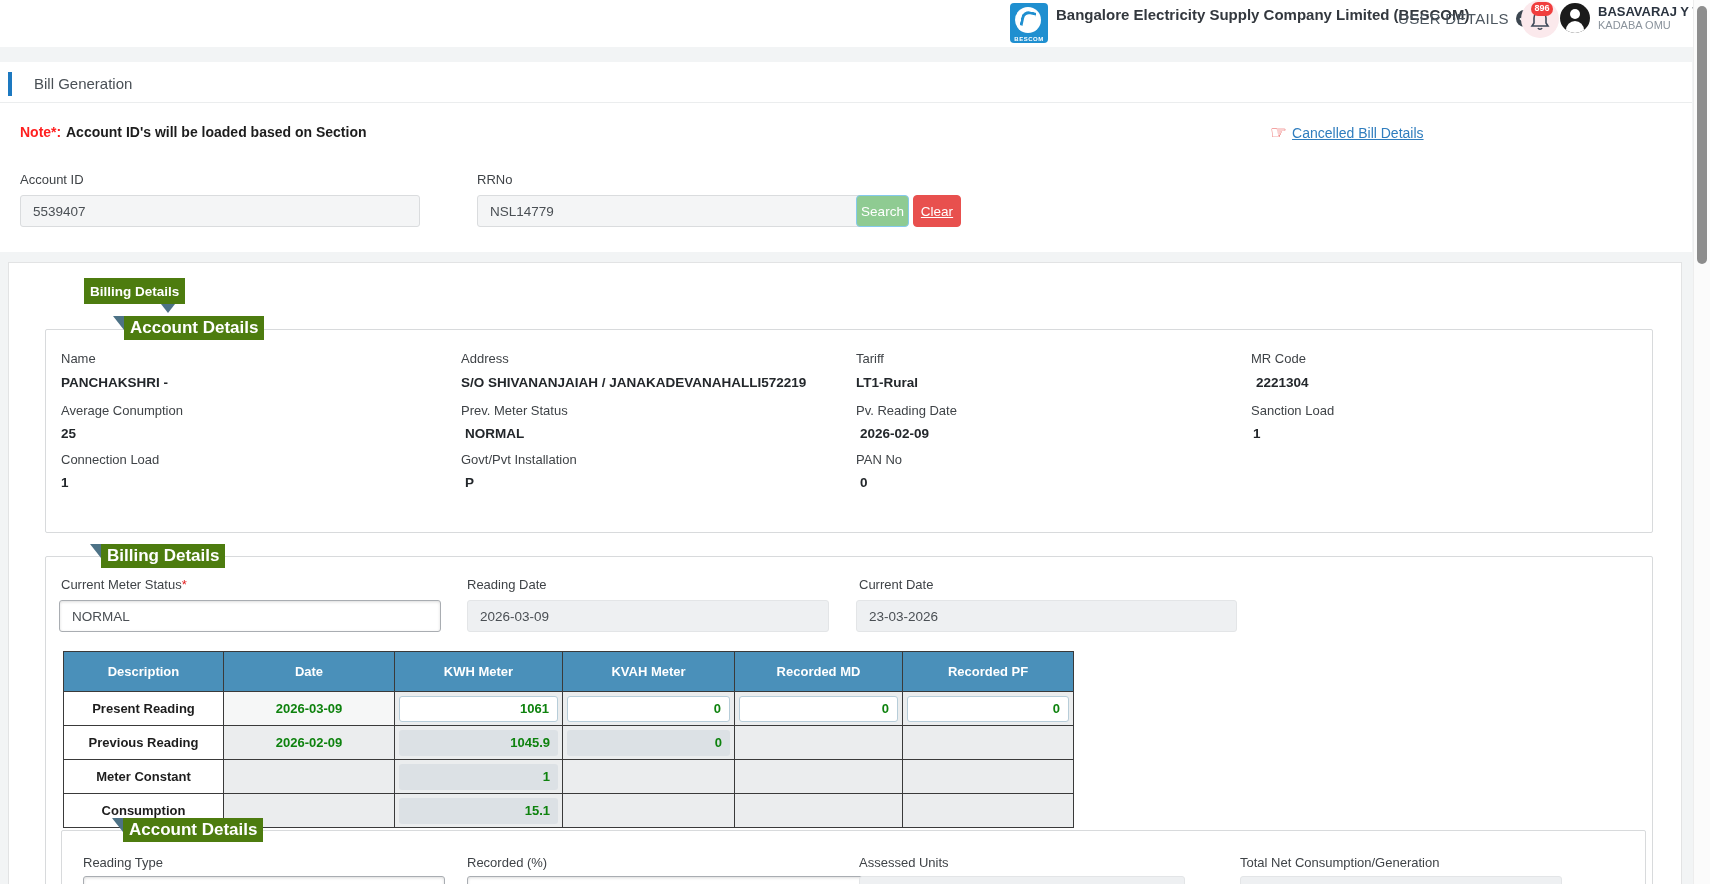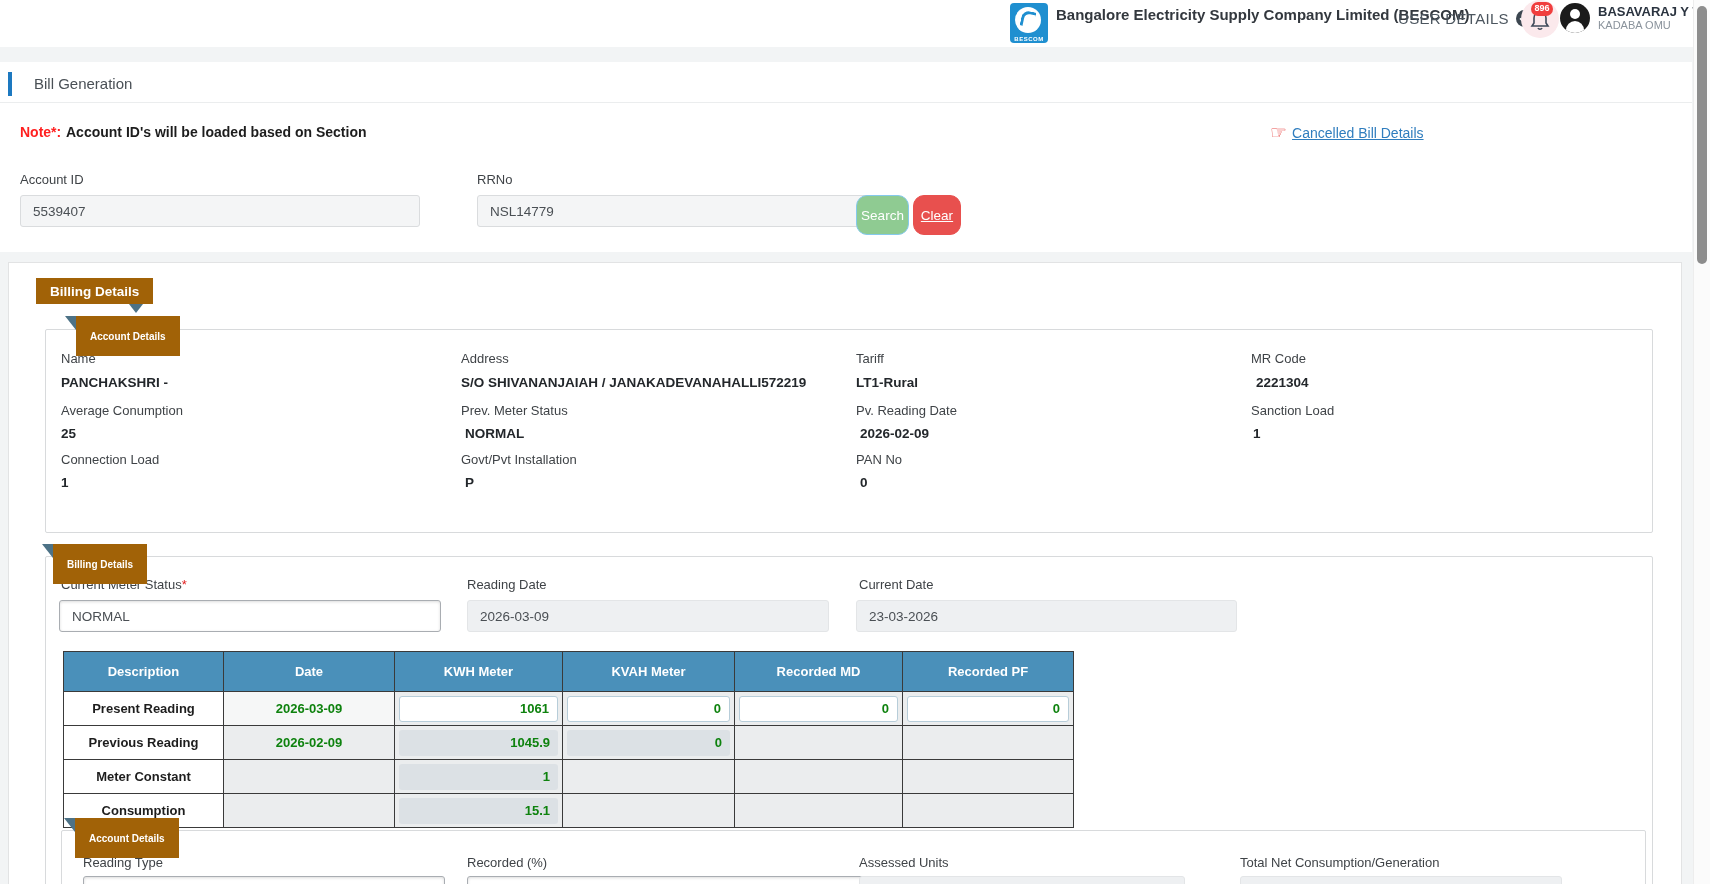--- a/index.html
+++ b/index.html
@@ -37,30 +37,30 @@
   .note-red { position:absolute; left:20px; top:2px; font-size:14px; font-weight:bold; color:#ff1f1f; }
   .note-black { position:absolute; left:66px; top:2px; font-size:14px; font-weight:bold; color:#1d1d1d; }
   .cancelled { position:absolute; left:1270px; top:2px; display:flex; align-items:center; gap:5px; }
   .hand-icon { font-size:19px; color:#e8504e; line-height:18px; }
   .cancel-link { font-size:14px; color:#2f7dbe; text-decoration:underline; cursor:pointer; }
   .flabel { position:absolute; font-size:13px; color:#3f4347; }
   .tinput { position:absolute; height:32px; border-radius:3px; font-size:13.5px; display:flex; align-items:center; padding:0 12px; color:#4a4f54; }
   .tinput.light { background:#f4f5f6; border:1px solid #dadcde; }
   .tinput.disabled { background:#eef0f2; border:1px solid #e3e5e7; }
   .tinput.select { background:#fff; border:1px solid #a9adb2; box-shadow:inset 0 1px 3px rgba(0,0,0,.14); }
-  .btn { position:absolute; height:40px; border-radius:11px; color:#fff; font-size:13.5px; display:flex; align-items:center; justify-content:center; cursor:pointer; }
+  .btn { position:absolute; height:32px; border-radius:4px; color:#fff; font-size:13.5px; display:flex; align-items:center; justify-content:center; cursor:pointer; }
   .btn-search { left:856px; top:133px; width:53px; background:#8fcb92; border:1px solid #85c9ec; }
   .btn-clear { left:913px; top:133px; width:48px; background:#e8504e; border:1px solid #e8504e;text-decoration:underline; }
 
   
   .maincard { position:absolute; top:262px; left:8px; width:1674px; height:640px; background:#fff; border:1px solid #e2e3e4; overflow:hidden; }
-  .ribbon { position:absolute; background:#a16207; color:#fff; font-weight:bold; display:flex; align-items:center; padding:0 14px; z-index:4; }
+  .ribbon { position:absolute; background:#4d7c0f; color:#fff; font-weight:bold; display:flex; align-items:center; padding:0 6px; z-index:4;margin-left:48px; }
   .r-main { height:26px; font-size:13.5px; }
   .r-main::after { content:""; position:absolute; top:100%; right:10px; width:0; height:0; border:7px solid transparent; border-top:9px solid #4d7286; }
-  .r-sub { height:40px; font-size:10px; }
+  .r-sub { height:24px; font-size:17px; }
   .r-sub::before { content:""; position:absolute; right:100%; top:0; width:0; height:0; border-top:14px solid #4d7286; border-left:11px solid transparent; }
   .fbox { position:absolute; border:1px solid #d8dadc; border-radius:2px; background:#fff; z-index:1; }
   .alabel { position:absolute; font-size:13px; color:#3f4347; z-index:2; }
   .avalue { position:absolute; font-size:13.5px; font-weight:bold; color:#23272b; z-index:2; }
   .req { color:#e02020; }
 
   
   .rtable { position:absolute; left:54px; top:388px; border-collapse:collapse; z-index:3; }
   .rtable th { background:#4a90ba; color:#fff; font-size:13px; font-weight:bold; height:40px; border:1px solid #3a3a3a; text-align:center; }
   .rtable td { height:34px; border:1px solid #3a3a3a; background:#ebedee; font-size:13px; }

